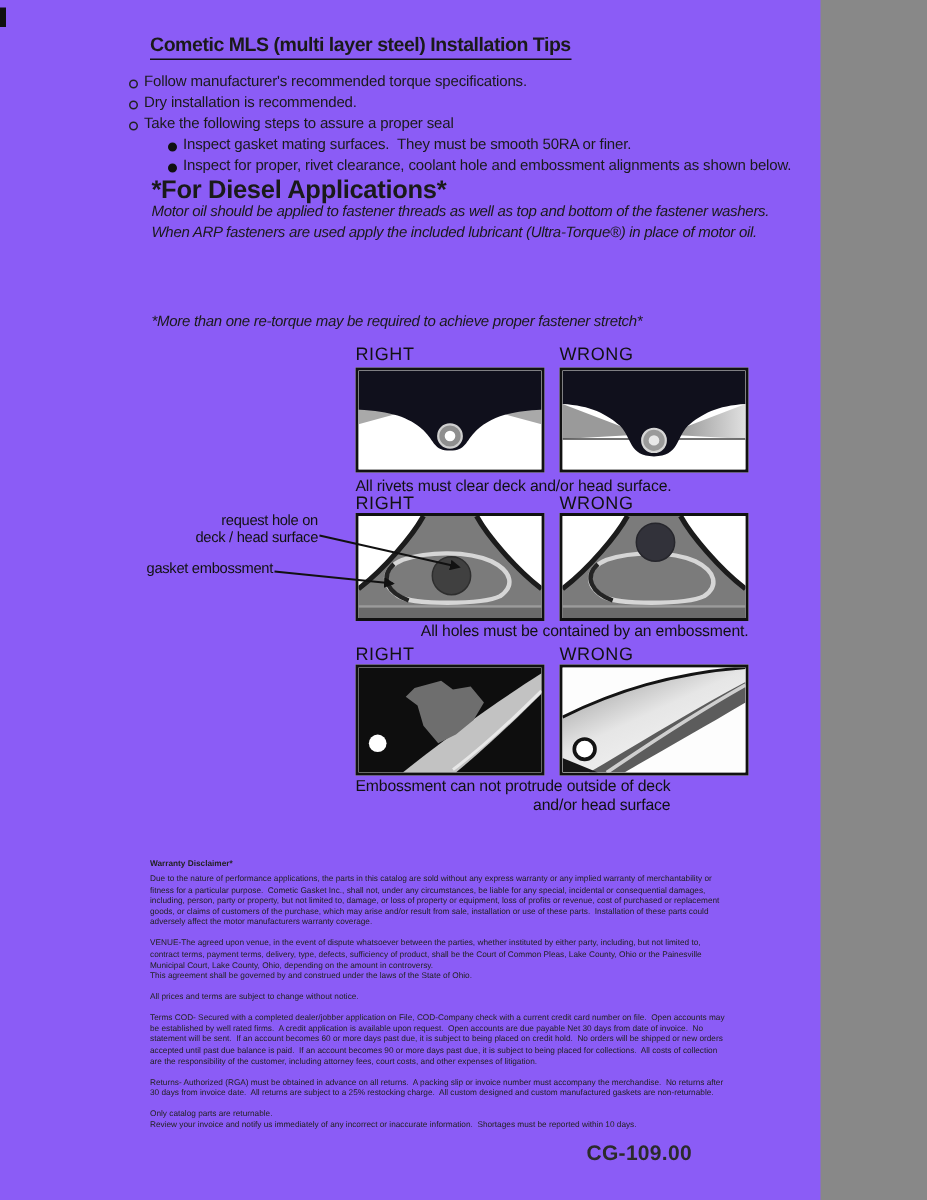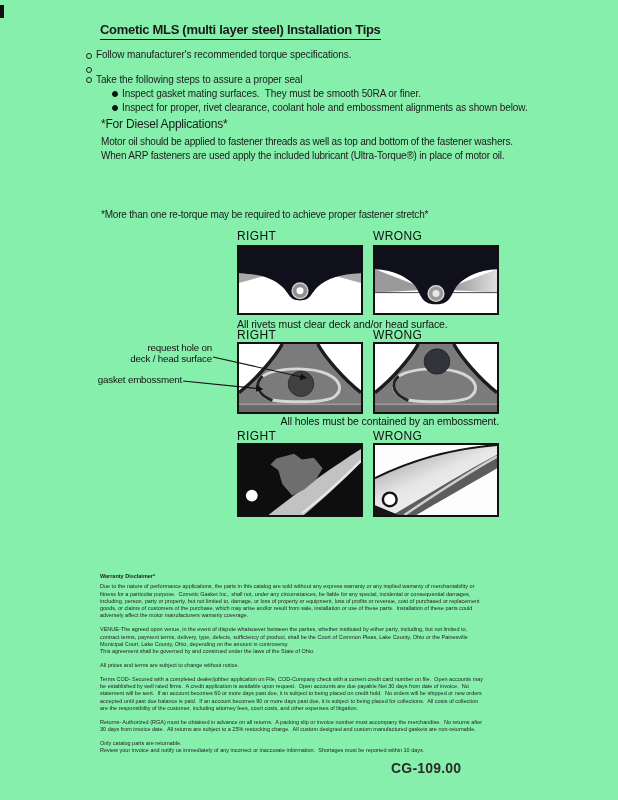--- a/index.html
+++ b/index.html
@@ -1,35 +1,35 @@
 <!DOCTYPE html>
 <html><head>
 <meta charset="utf-8">
 <style>
   html,body{margin:0;padding:0;background:#888;}
-  #page{position:relative;width:618px;height:800px;background:#86efac;overflow:hidden;
+  #page{position:relative;width:547px;height:800px;background:#8b5cf6;overflow:hidden;
         font-family:"Liberation Sans", sans-serif;color:#1a1a1a;}
   .abs{position:absolute;}
   .pre{white-space:pre;}
   .preline{white-space:pre-line;}
 
   .scan-mark{left:0;top:5px;width:4px;height:13px;background:#111;}
 
   .title{left:100px;top:22px;font-size:13px;font-weight:bold;letter-spacing:-0.3px;
          border-bottom:1.6px solid #111;padding-bottom:2px;}
 
   .bullets{left:86px;top:48px;font-size:10px;letter-spacing:-0.1px;text-align:center;}
   .brow{display:flex;align-items:flex-start;line-height:14px;}
   .brow .mk{flex:0 0 auto;width:4px;height:4px;border:1px solid #222;border-radius:50%;
             margin:4.5px 4px 0 0;}
   .brow.sub{margin-left:26px;}
   .brow.sub .mk{background:#111;border-color:#111;}
 
-  .h2{left:101px;top:117px;font-size:12px;font-weight:normal;letter-spacing:-0.2px;}
-  .body-p{font-size:10px;line-height:14px;letter-spacing:-0.2px;}
+  .h2{left:101px;top:117px;font-size:17px;font-weight:bold;letter-spacing:-0.2px;}
+  .body-p{font-size:10px;line-height:14px;letter-spacing:-0.2px;font-style:italic;}
   .p1{left:101px;top:135px;}
   .p2{left:101px;top:165px;}
   .pnote{left:101px;top:208px;}
 
   .rw{width:126px;text-align:left;font-size:12px;letter-spacing:0.4px;color:#111;}
   .fig-img{width:126px;border:2px solid #111;box-sizing:border-box;background:#fff;line-height:0;}
   .fig-img svg{display:block;width:100%;height:100%;}
   .cap{font-size:10.5px;letter-spacing:-0.1px;color:#111;line-height:13px;text-align:right;}
 
   .f1r-lab{left:237px;top:229px;} .f1w-lab{left:373px;top:229px;}
@@ -67,20 +67,21 @@
 
   <div class="abs title">Cometic MLS (multi layer steel) Installation Tips</div>
 
   <div class="abs bullets">
     <div class="brow">
       <span class="mk"></span>
       <span class="pre">Follow manufacturer's recommended torque specifications.</span>
     </div>
     <div class="brow">
       <span class="mk"></span>
+      <span class="pre">Dry installation is recommended.</span>
     </div>
     <div class="brow">
       <span class="mk"></span>
       <span class="pre">Take the following steps to assure a proper seal</span>
     </div>
     <div class="brow sub">
       <span class="mk"></span>
       <span class="pre">Inspect gasket mating surfaces.  They must be smooth 50RA or finer.</span>
     </div>
     <div class="brow sub">
@@ -186,20 +187,22 @@
       </defs>
       <rect width="124" height="72" fill="#fdfdfd"></rect>
       <path d="M0,34 C36,16 74,4 124,0 V14 C88,34 48,56 18,72 H0 Z" fill="url(#wg3)"></path>
       <path d="M18,72 C52,52 90,28 124,10 L124,24 C94,42 62,60 42,72 Z" fill="#5c5c5c"></path>
       <path d="M30,72 C62,50 96,28 124,12" stroke="#cfcfcf" stroke-width="2.5" fill="none"></path>
       <path d="M0,34 C36,16 74,4 124,0" stroke="#141414" stroke-width="2" fill="none"></path>
       <polygon points="0,62 24,72 0,72" fill="#161616"></polygon>
       <circle cx="15" cy="56" r="7" fill="#ffffff" stroke="#141414" stroke-width="2.5"></circle>
     </svg>
   </div>
+  <div class="abs cap preline f3-cap">Embossment can not protrude outside of deck
+and/or head surface</div>
 
   <svg class="abs overlay" width="618" height="800" viewBox="0 0 618 800">
     <defs>
       <marker id="arr" markerWidth="6" markerHeight="6" refX="5" refY="3" orient="auto">
         <path d="M0,0 L6,3 L0,6 Z" fill="#111"></path>
       </marker>
     </defs>
     <line x1="213" y1="357" x2="306" y2="378" stroke="#111" stroke-width="1.2" marker-end="url(#arr)"></line>
     <line x1="183" y1="381" x2="262" y2="389" stroke="#111" stroke-width="1.2" marker-end="url(#arr)"></line>
   </svg>

